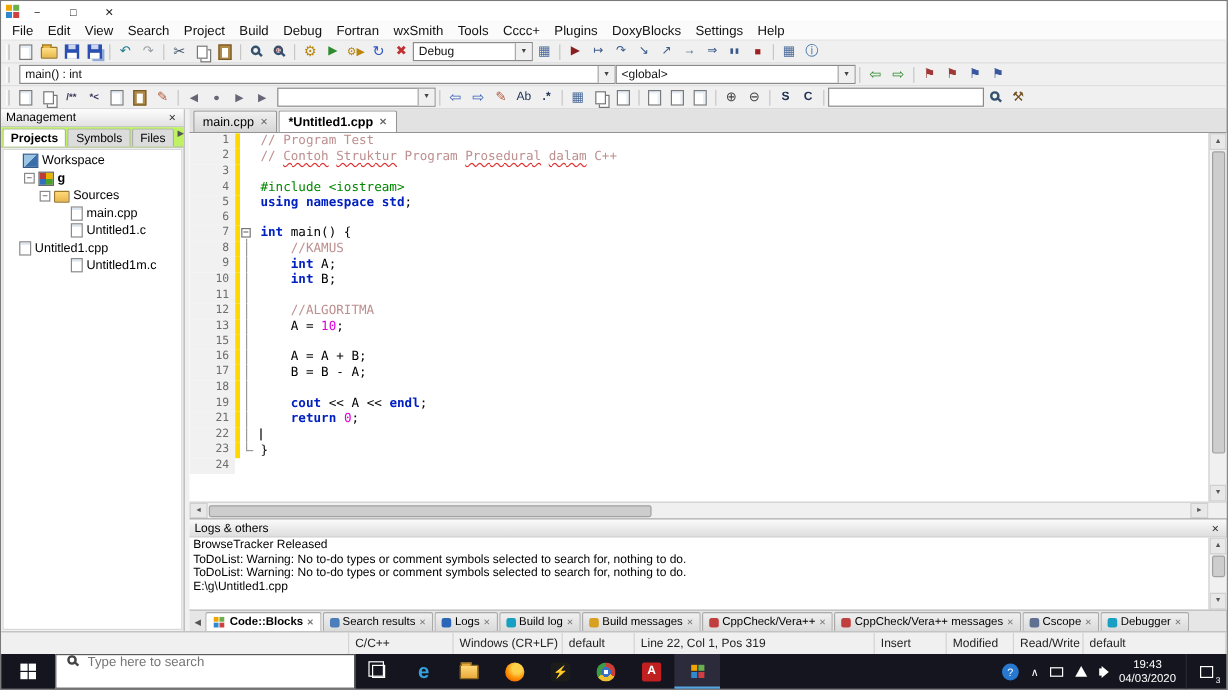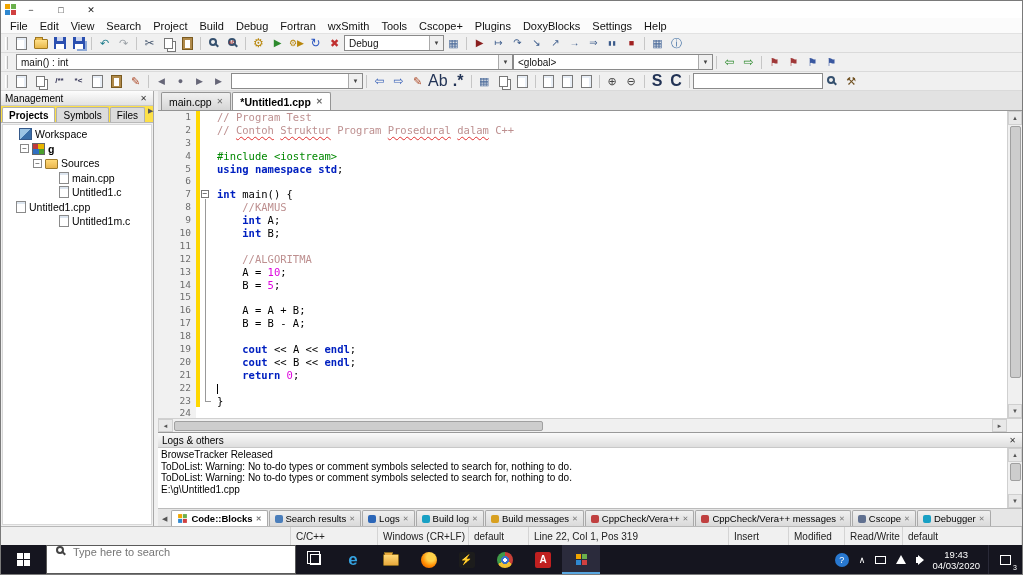--- a/index.html
+++ b/index.html
@@ -31,21 +31,21 @@
 
   .g-undo{color:#1b7a8a}.g-redo{color:#9aa0a6}.g-cut{color:#44566e;font-size:12px}
   .g-build{color:#b8860b;font-size:12px}.g-run{color:#2d8a2d;font-size:10px}.g-rebuild{color:#2a55c0;font-size:12px}
   .g-abort{color:#c03030}.g-dbg{color:#8a1f1f;font-size:10px}
   .g-step{color:#3a5a8a;font-size:10px}.g-pause{color:#3a5a8a;font-size:6px;letter-spacing:1px}
   .g-stop{color:#a02020;font-size:9px}.g-win{color:#4a6a9a}.g-info{color:#3a6aa0}
   .g-green{color:#2d8a2d;font-size:12px}.g-blue{color:#3a62b8;font-size:12px}
   .g-flagr{color:#a03838;font-size:11px}.g-flagb{color:#3a58a0;font-size:11px}
   .g-doxy{font-size:8px;font-weight:bold;color:#335}
   .g-pencil{color:#b05030}.g-grey{color:#667;font-size:9px}
-  .g-letter{font-size:16px;font-weight:bold;color:#235}.g-zoom{color:#444;font-size:11px}
+  .g-letter{font-size:10px;font-weight:bold;color:#235}.g-zoom{color:#444;font-size:11px}
   .g-hammer{color:#705020;font-size:11px}
 
   .i-page{width:11px;height:13px;background:#fff;border:1px solid #7a7a7a;display:inline-block;box-shadow:inset -2px 2px 0 #e8eef6}
   .i-folder{width:14px;height:10px;background:linear-gradient(#ffe08a,#e8b84a);border:1px solid #a07820;border-radius:1px;display:inline-block;position:relative;margin-top:2px}
   .i-folder::before{content:"";position:absolute;top:-3px;left:0;width:6px;height:2px;background:#e8b84a;border:1px solid #a07820;border-bottom:none}
   .i-save{width:12px;height:12px;background:#2a4fb0;display:inline-block;position:relative}
   .i-save::before{content:"";position:absolute;left:3px;top:0;width:6px;height:4px;background:#cdd6ee}
   .i-save::after{content:"";position:absolute;left:2px;bottom:0;width:8px;height:5px;background:#fff}
   .i-save2{box-shadow:3px 3px 0 -1px #8faad8}
   .i-copy{width:9px;height:11px;background:#fff;border:1px solid #777;display:inline-block;box-shadow:3px 3px 0 -1px #fff,3px 3px 0 0 #777}
@@ -54,21 +54,21 @@
   .i-mag{width:8px;height:8px;border:2px solid #35506e;border-radius:50%;display:inline-block;position:relative;margin:0 2px 2px 0}
   .i-mag::after{content:"";position:absolute;width:5px;height:2px;background:#35506e;transform:rotate(45deg);right:-4px;bottom:-2px}
   .i-magr::before{content:"ab";position:absolute;font-size:6px;color:#a03030;left:-1px;top:-1px}
 
   
   .main{flex:1;display:flex;min-height:0}
   .mgmt{width:153px;background:#f0f0f0;border-right:1px solid #a8a8a8;display:flex;flex-direction:column;flex:none}
   .mgmt-header{height:15px;display:flex;align-items:center;font-size:10px;padding:0 4px;background:linear-gradient(#fdfdfd,#e2e2e2);border-bottom:1px solid #c8c8c8}
   .mgmt-header .t{flex:1}
   .xbtn{font-size:8px;color:#333;padding:0 2px}
-  .mgmt-tabs{height:17px;display:flex;background:#fde047;border-bottom:1px solid #b8b8b8;font-size:10px;padding:1px 1px 0}
+  .mgmt-tabs{height:17px;display:flex;background:#bef264;border-bottom:1px solid #b8b8b8;font-size:10px;padding:1px 1px 0}
   .mtab{padding:2px 6px 1px;border:1px solid #b0b0b0;border-bottom:none;background:#dcdcdc;margin-right:1px;border-radius:2px 2px 0 0;white-space:nowrap}
   .mtab.active{background:#fff;font-weight:bold}
   .mtab-scroll{margin-left:auto;font-size:7px;color:#555;padding:0 2px 2px}
   .tree{flex:1;background:#fff;margin:1px;border:1px solid #d8d8d8;overflow:hidden;font-size:10.5px;padding-top:2px}
   .trow{height:14.5px;display:flex;align-items:center;white-space:nowrap}
   .texp{width:9px;height:9px;border:1px solid #888;background:#fff;font-size:8px;line-height:7px;text-align:center;margin-right:3px;color:#333;flex:none}
   .texp.empty{border-color:transparent;background:transparent}
   .ti{width:13px;height:12px;margin-right:3px;position:relative;flex:none}
   .ti-workspace{background:linear-gradient(135deg,#9cc4e4 0 49%,#3a6ea8 51%);border:1px solid #35598a}
   .ti-project{background:conic-gradient(#e8b400 0 25%,#4aa02c 0 50%,#2f6fc0 0 75%,#c03a3a 0 100%);border:1px solid #666}
@@ -199,21 +199,21 @@
       <span class="menu-item">File</span>
       <span class="menu-item">Edit</span>
       <span class="menu-item">View</span>
       <span class="menu-item">Search</span>
       <span class="menu-item">Project</span>
       <span class="menu-item">Build</span>
       <span class="menu-item">Debug</span>
       <span class="menu-item">Fortran</span>
       <span class="menu-item">wxSmith</span>
       <span class="menu-item">Tools</span>
-      <span class="menu-item">Cscope+</span>
+      <span class="menu-item">Cccc+</span>
       <span class="menu-item">Plugins</span>
       <span class="menu-item">DoxyBlocks</span>
       <span class="menu-item">Settings</span>
       <span class="menu-item">Help</span>
     </div>
 
   <div class="toolbar">
     <span class="tbgrip"></span>
     <span class="tbtn">
         <span class="i-page"></span>
@@ -429,27 +429,25 @@
             <div class="cl"><span class="lnum">4</span><span class="chg on"></span><span class="fold"></span><span class="ct"><span class="sg-p">#include &lt;iostream&gt;</span></span></div>
             <div class="cl"><span class="lnum">5</span><span class="chg on"></span><span class="fold"></span><span class="ct"><span class="sg-k">using namespace std</span><span>;</span></span></div>
             <div class="cl"><span class="lnum">6</span><span class="chg on"></span><span class="fold"></span><span class="ct"></span></div>
             <div class="cl"><span class="lnum">7</span><span class="chg on"></span><span class="fold"><span class="vline vbot"></span><span class="fbox">−</span></span><span class="ct"><span class="sg-k">int</span><span> main() {</span></span></div>
             <div class="cl"><span class="lnum">8</span><span class="chg on"></span><span class="fold"><span class="vline"></span></span><span class="ct"><span>    </span><span class="sg-c">//KAMUS</span></span></div>
             <div class="cl"><span class="lnum">9</span><span class="chg on"></span><span class="fold"><span class="vline"></span></span><span class="ct"><span>    </span><span class="sg-k">int</span><span> A;</span></span></div>
             <div class="cl"><span class="lnum">10</span><span class="chg on"></span><span class="fold"><span class="vline"></span></span><span class="ct"><span>    </span><span class="sg-k">int</span><span> B;</span></span></div>
             <div class="cl"><span class="lnum">11</span><span class="chg on"></span><span class="fold"><span class="vline"></span></span><span class="ct"></span></div>
             <div class="cl"><span class="lnum">12</span><span class="chg on"></span><span class="fold"><span class="vline"></span></span><span class="ct"><span>    </span><span class="sg-c">//ALGORITMA</span></span></div>
             <div class="cl"><span class="lnum">13</span><span class="chg on"></span><span class="fold"><span class="vline"></span></span><span class="ct"><span>    A = </span><span class="sg-n">10</span><span>;</span></span></div>
-            <div class="cl"><span class="lnum">14</span><span class="chg on"></span><span class="fold"><span class="vline"></span></span><span class="ct"><span>    B = </span><span class="sg-n">5</span><span>;</span></span></div>
             <div class="cl"><span class="lnum">15</span><span class="chg on"></span><span class="fold"><span class="vline"></span></span><span class="ct"></span></div>
             <div class="cl"><span class="lnum">16</span><span class="chg on"></span><span class="fold"><span class="vline"></span></span><span class="ct"><span>    A = A + B;</span></span></div>
             <div class="cl"><span class="lnum">17</span><span class="chg on"></span><span class="fold"><span class="vline"></span></span><span class="ct"><span>    B = B - A;</span></span></div>
             <div class="cl"><span class="lnum">18</span><span class="chg on"></span><span class="fold"><span class="vline"></span></span><span class="ct"></span></div>
             <div class="cl"><span class="lnum">19</span><span class="chg on"></span><span class="fold"><span class="vline"></span></span><span class="ct"><span>    </span><span class="sg-k">cout</span><span> &lt;&lt; A &lt;&lt; </span><span class="sg-k">endl</span><span>;</span></span></div>
-            <div class="cl"><span class="lnum">20</span><span class="chg on"></span><span class="fold"><span class="vline"></span></span><span class="ct"><span>    </span><span class="sg-k">cout</span><span> &lt;&lt; B &lt;&lt; </span><span class="sg-k">endl</span><span>;</span></span></div>
             <div class="cl"><span class="lnum">21</span><span class="chg on"></span><span class="fold"><span class="vline"></span></span><span class="ct"><span>    </span><span class="sg-k">return</span><span> </span><span class="sg-n">0</span><span>;</span></span></div>
             <div class="cl"><span class="lnum">22</span><span class="chg on"></span><span class="fold"><span class="vline"></span></span><span class="ct"><span class="caret"></span></span></div>
             <div class="cl"><span class="lnum">23</span><span class="chg on"></span><span class="fold"><span class="vline vtop"></span><span class="hline"></span></span><span class="ct"><span>}</span></span></div>
             <div class="cl"><span class="lnum">24</span><span class="chg"></span><span class="fold"></span><span class="ct"></span></div>
           </div>
         <div class="vscroll">
           <span class="sbtn">▲</span>
           <span class="vthumb"></span>
           <span style="flex:1"></span>
           <span class="sbtn">▼</span>

